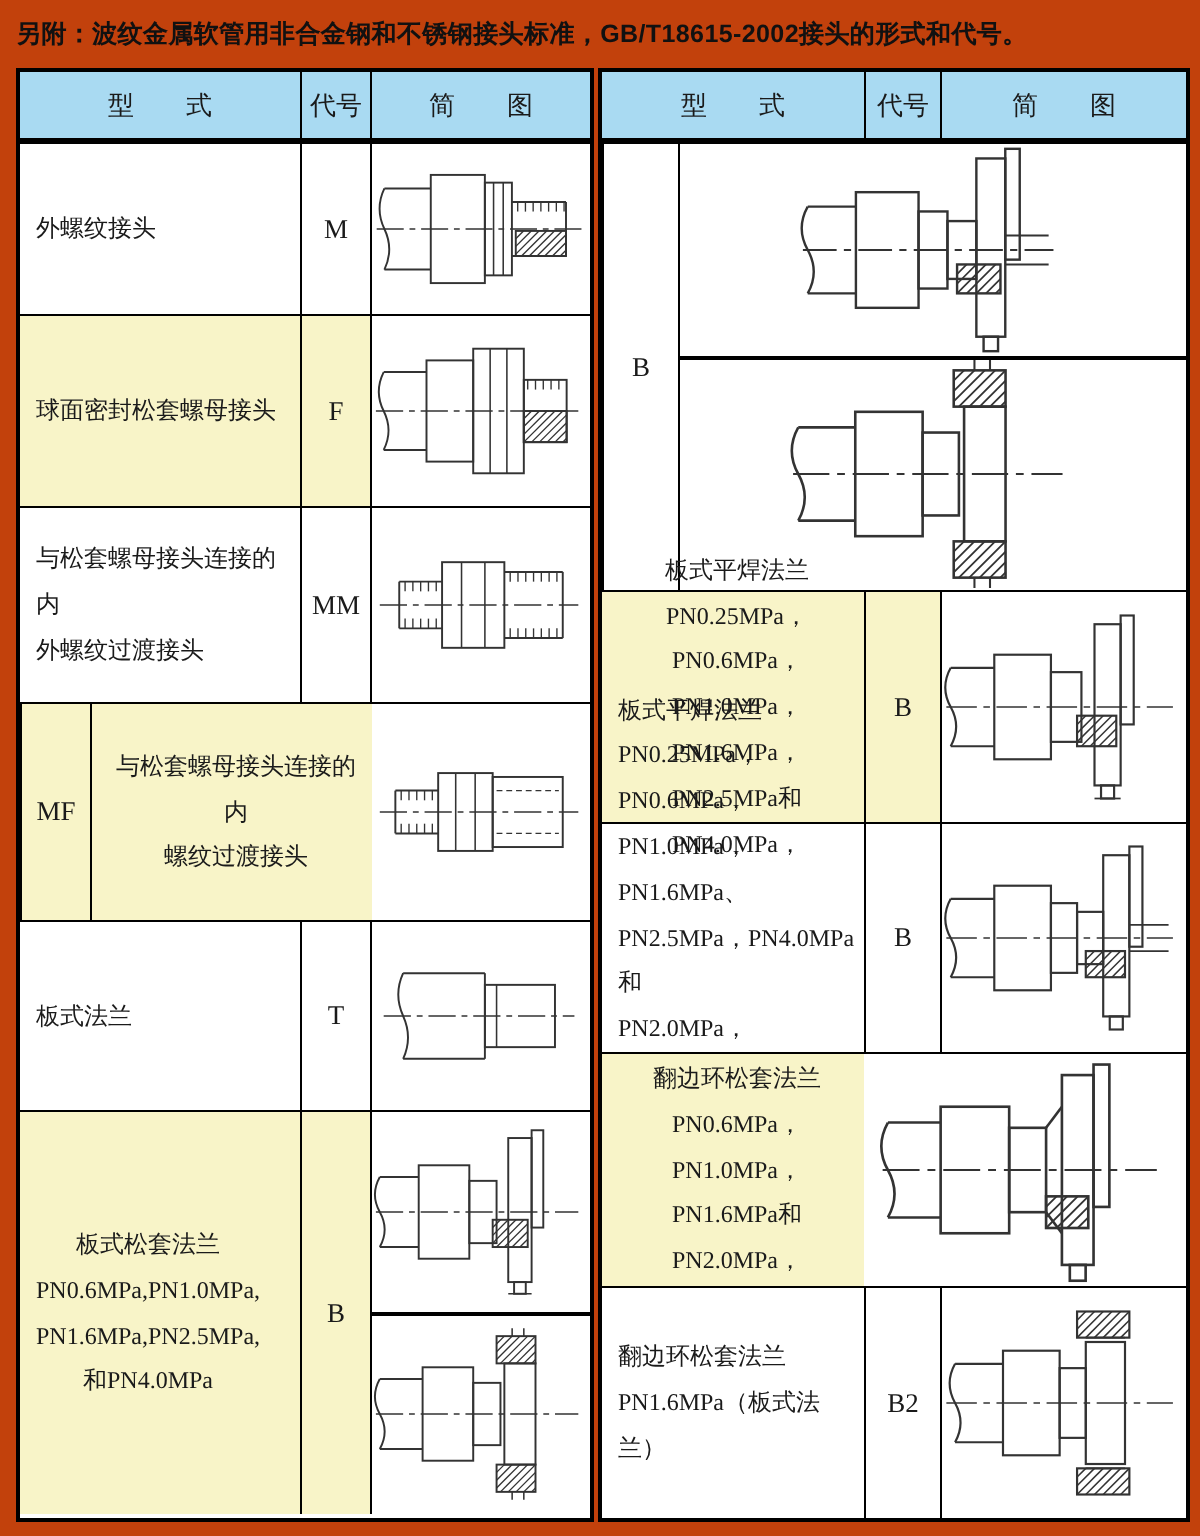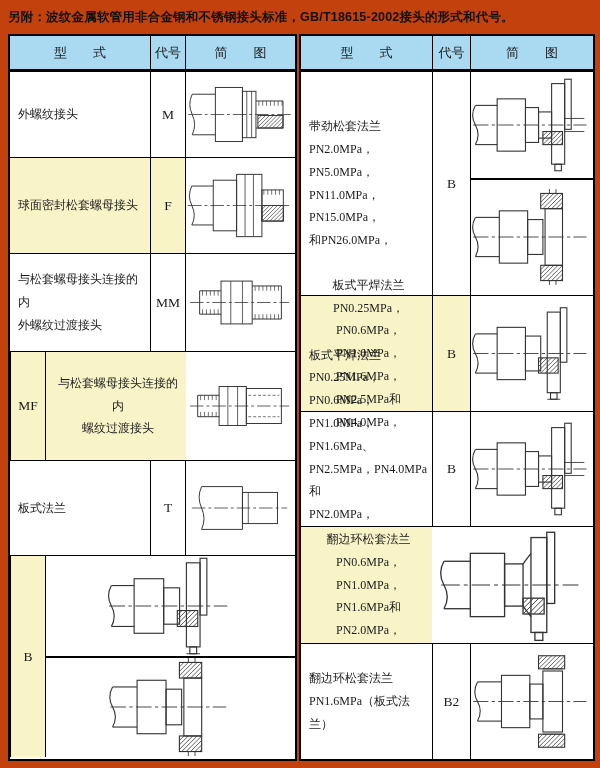--- a/index.html
+++ b/index.html
@@ -215,20 +215,24 @@
                 <path d="M 16 22 q -5 11 0 22 q 5 11 0 22" fill="none" stroke="#333333" stroke-width="1"></path>
                 <line x1="58" y1="22" x2="58" y2="66" stroke="#333333" stroke-width="1"></line>
                 <rect x="58" y="28" width="36" height="32" fill="none" stroke="#333333" stroke-width="1"></rect>
                 <line x1="64" y1="28" x2="64" y2="60" stroke="#333333" stroke-width="0.8"></line>
               </svg>
             </div>
         </div>
       </div>
 
       <div class="row" style="height:202px">
+        <div class="cell c-type hl">板式松套法兰
+PN0.6MPa,PN1.0MPa,
+PN1.6MPa,PN2.5MPa,
+和PN4.0MPa</div>
         <div class="cell c-code hl">B</div>
         <div class="cell c-diag">
           <div class="diag-split">
             <div class="sub" style="height:100px">
               <svg class="fitting" viewBox="0 0 112 88">
                   <line x1="2" y1="44" x2="106" y2="44" stroke="#333333" stroke-width="0.8" stroke-dasharray="14 3 3 3"></line>
                   <line x1="4" y1="26" x2="24" y2="26" stroke="#333333" stroke-width="1"></line>
                   <line x1="4" y1="62" x2="24" y2="62" stroke="#333333" stroke-width="1"></line>
                   <path d="M 4 26 q -5 9 0 18 q 5 9 0 18" fill="none" stroke="#333333" stroke-width="1"></path>
                   <rect x="24" y="20" width="26" height="48" fill="none" stroke="#333333" stroke-width="1"></rect>
@@ -286,24 +290,20 @@
     </div>
 
     <div class="tbl tbl-right">
       <div class="thead">
         <div class="th" style="width:131px">型　　式</div>
         <div class="th" style="width:39px;border-left:1px solid #000;border-right:1px solid #000">代号</div>
         <div class="th" style="flex:1">简　　图</div>
       </div>
 
       <div class="row" style="height:224px">
-        <div class="cell c-type">带劲松套法兰
-PN2.0MPa，PN5.0MPa，
-PN11.0MPa，PN15.0MPa，
-和PN26.0MPa，</div>
         <div class="cell c-code">B</div>
         <div class="cell c-diag">
           <div class="diag-split">
             <div class="sub" style="height:106px">
               <svg class="fitting" viewBox="0 0 112 88">
                   <line x1="2" y1="44" x2="106" y2="44" stroke="#333333" stroke-width="0.8" stroke-dasharray="14 3 3 3"></line>
                   <line x1="4" y1="26" x2="24" y2="26" stroke="#333333" stroke-width="1"></line>
                   <line x1="4" y1="62" x2="24" y2="62" stroke="#333333" stroke-width="1"></line>
                   <path d="M 4 26 q -5 9 0 18 q 5 9 0 18" fill="none" stroke="#333333" stroke-width="1"></path>
                   <rect x="24" y="20" width="26" height="48" fill="none" stroke="#333333" stroke-width="1"></rect>

